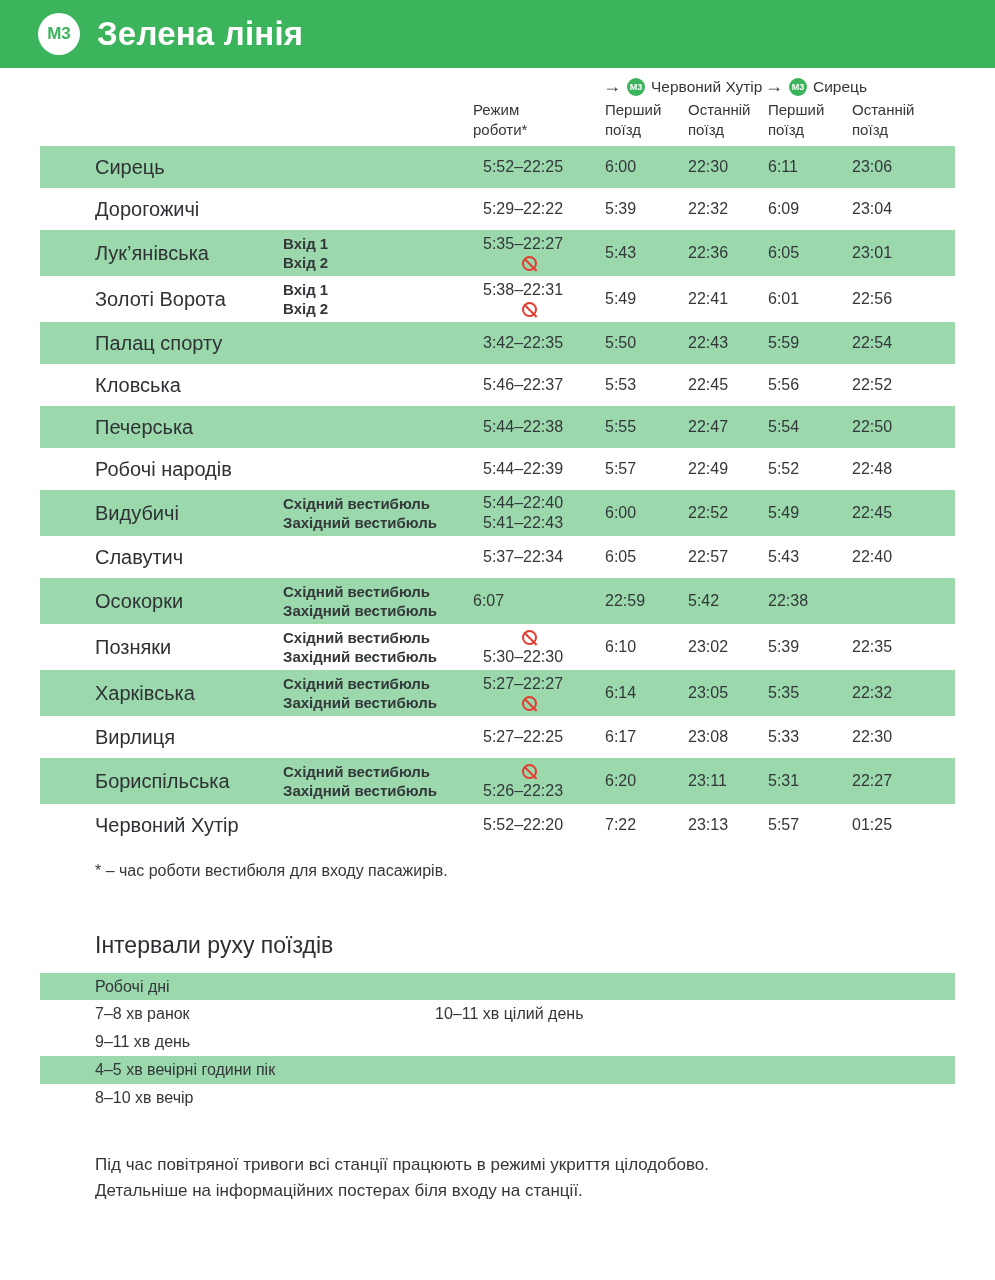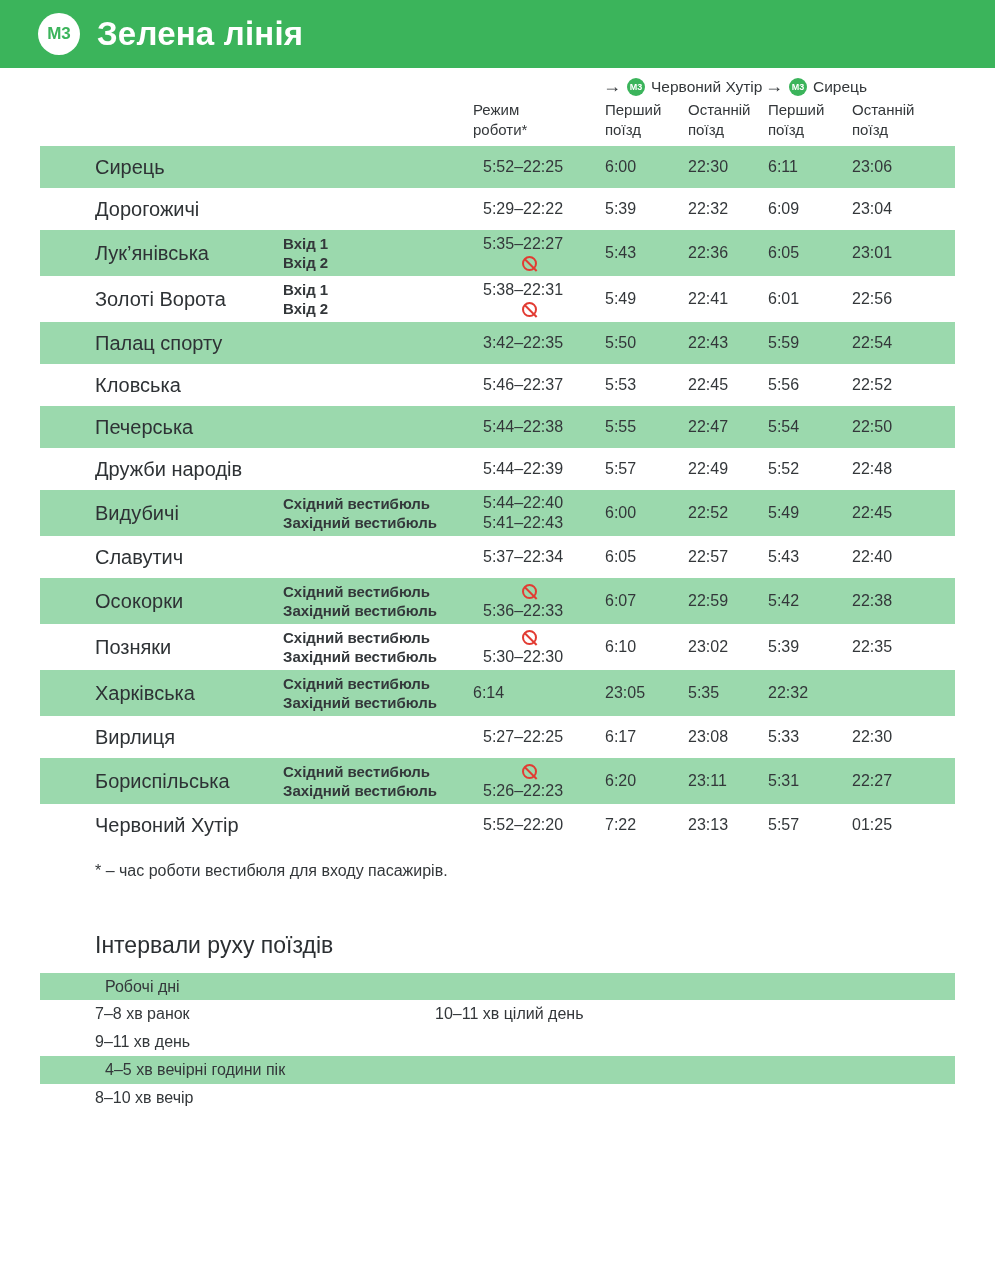--- a/index.html
+++ b/index.html
@@ -74,21 +74,21 @@
     transform: rotate(45deg);
   }
   
   .footnote { margin: 16px 0 0 55px; font-size: 16px; }
   
   .ivl-title { margin: 52px 0 14px 55px; font-size: 23px; font-weight: 500; color: #2b2f32; }
   .irow {
     display: grid; grid-template-columns: 395px 1fr;
     align-items: center; min-height: 28px; font-size: 16px;
   }
-  .irow.hl { background: var(--row-green); padding-left: 10px; }
+  .irow.hl { background: var(--row-green); }
   .irow .c1 { padding-left: 55px; }
   .ihead { min-height: 27px; }
   
   .notice { margin: 40px 0 0 55px; font-size: 17px; line-height: 1.55; }
 </style>
 </head>
 <body>
 
 <header class="topbar">
   <span class="badge-lg">
@@ -204,21 +204,21 @@
     <div class="mode">
           <div class="mline">5:44–22:38</div>
         </div>
     <div class="time t1">5:55</div>
     <div class="time t2">22:47</div>
     <div class="time t3">5:54</div>
     <div class="time t4">22:50</div>
   </div>
 
   <div class="trow">
-    <div class="station">Дружби народів</div>
+    <div class="station">Робочі народів</div>
     <div class="sub"></div>
     <div class="mode">
           <div class="mline">5:44–22:39</div>
         </div>
     <div class="time t1">5:57</div>
     <div class="time t2">22:49</div>
     <div class="time t3">5:52</div>
     <div class="time t4">22:48</div>
   </div>
 
@@ -249,24 +249,20 @@
     <div class="time t3">5:43</div>
     <div class="time t4">22:40</div>
   </div>
 
   <div class="trow hl dbl">
     <div class="station">Осокорки</div>
     <div class="sub">
           <div>Східний вестибюль</div>
           <div>Західний вестибюль</div>
         </div>
-    <div class="mode">
-          <div class="mline closed"><span class="noentry"></span></div>
-          <div class="mline">5:36–22:33</div>
-        </div>
     <div class="time t1">6:07</div>
     <div class="time t2">22:59</div>
     <div class="time t3">5:42</div>
     <div class="time t4">22:38</div>
   </div>
 
   <div class="trow dbl">
     <div class="station">Позняки</div>
     <div class="sub">
           <div>Східний вестибюль</div>
@@ -280,20 +276,24 @@
     <div class="time t2">23:02</div>
     <div class="time t3">5:39</div>
     <div class="time t4">22:35</div>
   </div>
 
   <div class="trow hl dbl">
     <div class="station">Харківська</div>
     <div class="sub">
           <div>Східний вестибюль</div>
           <div>Західний вестибюль</div>
+        </div>
+    <div class="mode">
+          <div class="mline">5:27–22:27</div>
+          <div class="mline closed"><span class="noentry"></span></div>
         </div>
     <div class="time t1">6:14</div>
     <div class="time t2">23:05</div>
     <div class="time t3">5:35</div>
     <div class="time t4">22:32</div>
   </div>
 
   <div class="trow">
     <div class="station">Вирлиця</div>
     <div class="sub"></div>
@@ -360,14 +360,18 @@
     <div class="c2"></div>
   </div>
 
   <div class="irow">
     <div class="c1">8–10 хв вечір</div>
     <div class="c2"></div>
   </div>
 </div>
   </div>
 
+  <div class="notice">
+    <div>Під час повітряної тривоги всі станції працюють в режимі укриття цілодобово.</div>
+    <div>Детальніше на інформаційних постерах біля входу на станції.</div>
+  </div>
 
 </main>
 
 </body></html>

